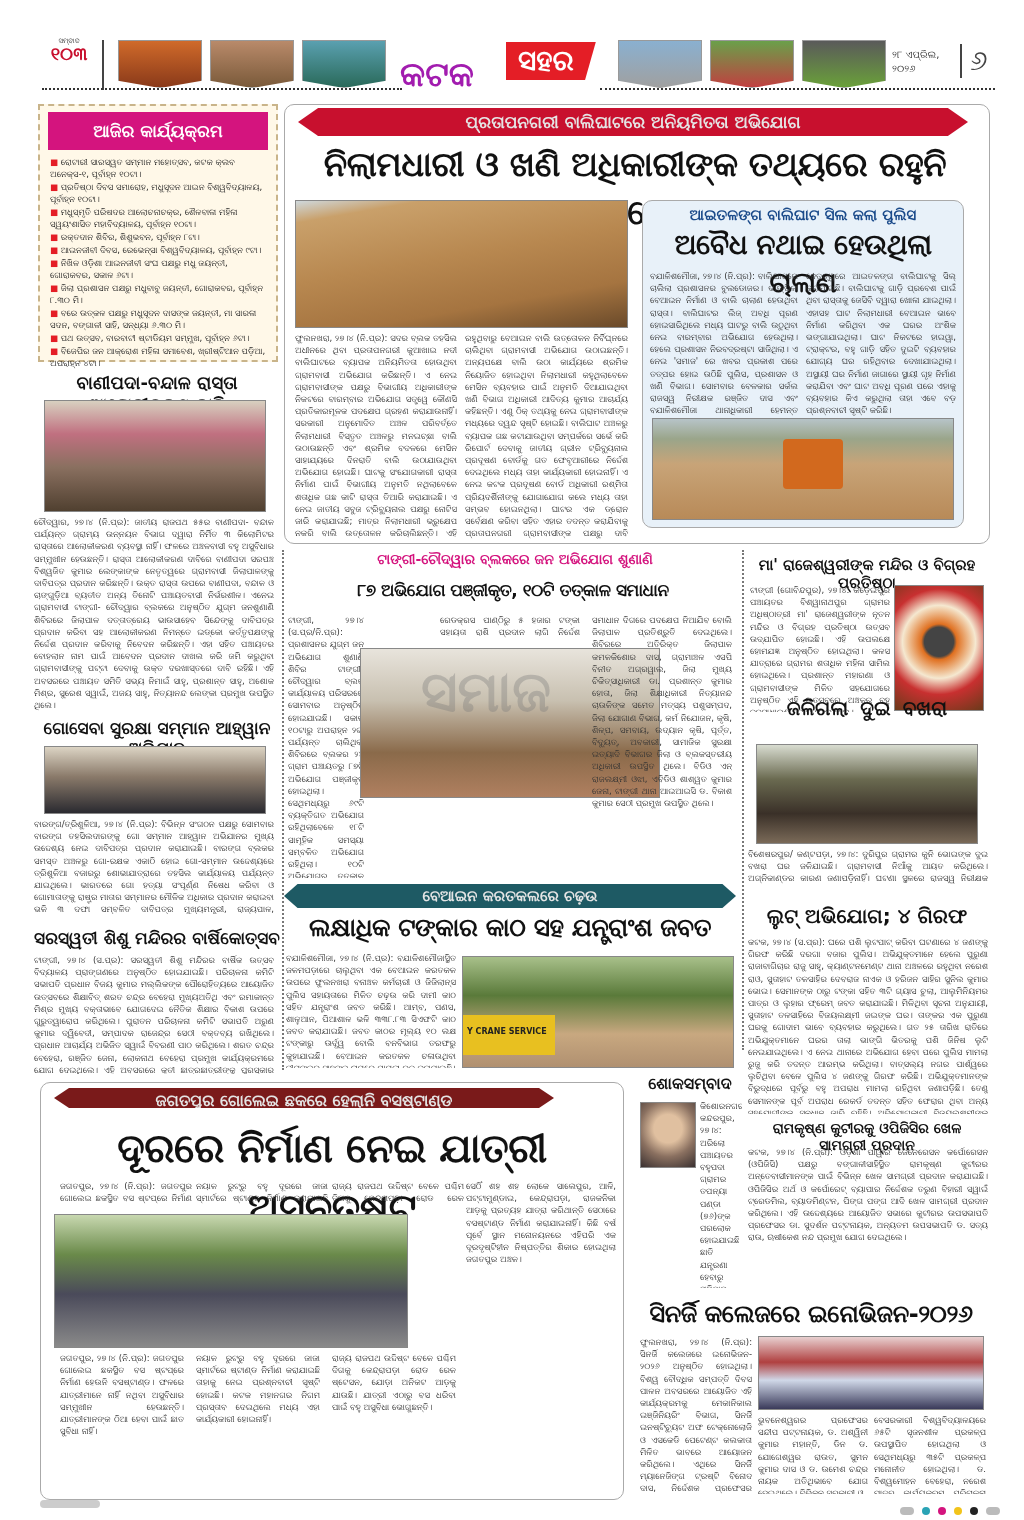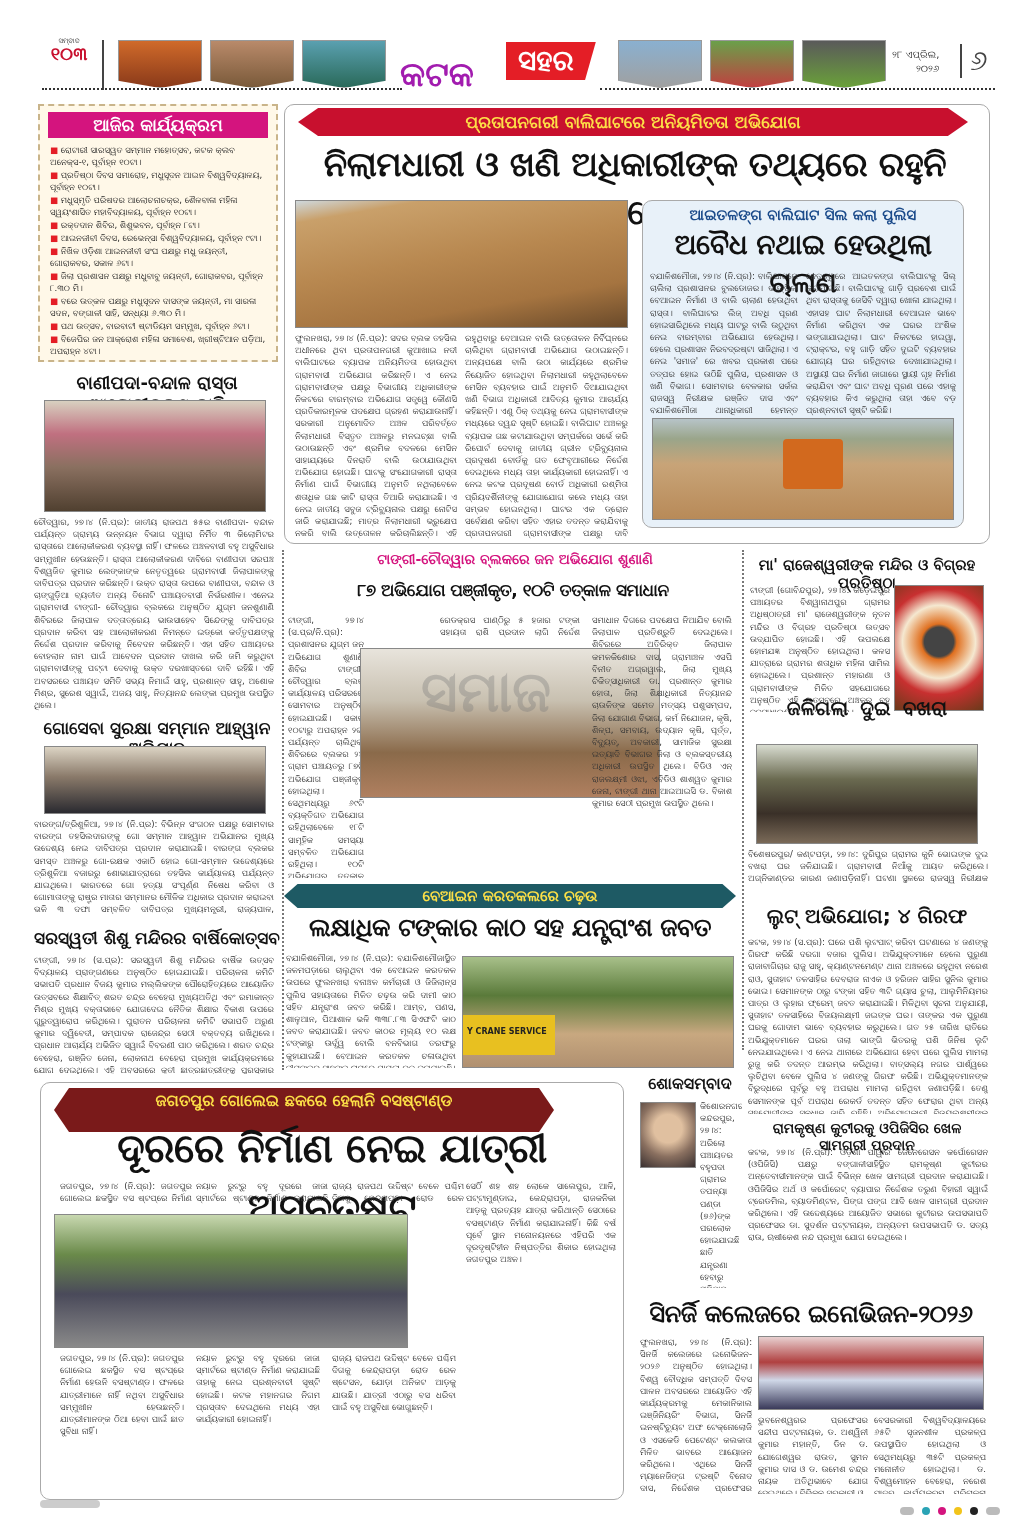--- a/index.html
+++ b/index.html
@@ -4,30 +4,30 @@
 <style>
   * { box-sizing: border-box; margin: 0; padding: 0; }
   body { width: 1024px; height: 1520px; background: #fff; font-family: "DejaVu Sans", sans-serif; color: #222; position: relative; overflow: hidden; }
   .abs { position: absolute; }
   .masthead { left: 30px; top: 30px; width: 960px; height: 68px; }
   .mast-logo { left: 14px; top: 8px; width: 50px; height: 50px; text-align: center; color: #c8102e; font-weight: bold; font-size: 18px; line-height: 1; }
   .mast-logo small { display: block; font-size: 7px; color: #333; font-weight: normal; }
   .mast-thumb { top: 10px; width: 84px; height: 48px; border: 1px solid #999; clip-path: polygon(0 0,100% 0,100% 85%,50% 100%,0 85%); }
   .mast-title { left: 370px; top: 24px; font-size: 34px; font-weight: bold; color: #a21caf; }
   .mast-section { left: 476px; top: 12px; background: #e41e26; color: #fff; font-size: 28px; font-weight: bold; padding: 2px 22px 2px 12px; clip-path: polygon(0 0,100% 0,88% 100%,0 100%); }
-  .mast-date { left: 862px; top: 18px; font-size: 10px; text-align: right; color: #333; line-height: 1.4; }
+  .mast-date { left: 862px; top: 18px; font-size: 10px; text-align: left; color: #333; line-height: 1.4; }
   .mast-page { left: 930px; top: 14px; font-size: 28px; color: #444; border-left: 2px solid #444; padding-left: 8px; }
   .dotline { top: 88px; height: 2px; border-top: 2px dotted #333; }
   .box { border: 1px solid #aaa; border-radius: 10px; }
   .kbox { left: 38px; top: 104px; width: 240px; height: 258px; background: #fff8e8; border: 2px dashed #c9b48a; }
-  .kbox-head { margin: 6px 8px; background: #d4147e; color: #fff; font-size: 17px; font-weight: bold; text-align: center; padding: 3px 0; }
+  .kbox-head { margin: 6px 8px; background: #d4147e; color: #fff; font-size: 17px; font-weight: bold; text-align: center; padding: 9px 0; }
   .kbox ul { list-style: none; padding: 0 10px; }
   .kbox li { font-size: 8.5px; line-height: 12px; margin-bottom: 1px; }
   .kbox li::before { content: "■ "; color: #e41e26; }
-  .kicker { color: #fde047; font-weight: bold; text-align: center; clip-path: polygon(3% 0,97% 0,100% 50%,97% 100%,3% 100%,0 50%); }
+  .kicker { color: #e5e5e5; font-weight: bold; text-align: center; clip-path: polygon(3% 0,97% 0,100% 50%,97% 100%,3% 100%,0 50%); }
   .headline { font-weight: bold; color: #111; text-align: center; letter-spacing: -0.5px; }
   .body-txt { font-size: 8.5px; line-height: 12.2px; color: #333; text-align: justify; overflow: hidden; }
   .photo { border: 1px solid #888; }
   .sub-head { font-weight: bold; color: #111; text-align: center; }
   .vdots { width: 0; border-left: 2px dotted #777; }
   .footer-dots { left: 900px; top: 1500px; }
   .footer-dots span { display: inline-block; width: 8px; height: 8px; border-radius: 50%; margin-right: 3px; }
 </style>
 </head>
 <body>
@@ -130,21 +130,21 @@
 <div class="abs body-txt" style="left:748px;top:936px;width:240px;height:178px;">କଟକ, ୨୭।୪ (ସ.ପ୍ର): ଘରେ ପଶି ଲୁଟପାଟ୍ କରିବା ଘଟଣାରେ ୪ ଜଣଙ୍କୁ ଗିରଫ କରିଛି ଦରଗା ବଜାର ପୁଲିସ। ଅଭିଯୁକ୍ତମାନେ ହେଲେ ପୁରୁଣା ରାଜାବାଗିଚାର ରାଜୁ ସାହୁ, କ୍ୟାଣ୍ଟନମେଣ୍ଟ ଥାନା ଅଞ୍ଚଳରେ ରହୁଥିବା ନରେଶ ରାଓ, ସୁତାହାଟ ତଳସାହିର ଦେବରାଜ ନାଏକ ଓ ହରିଜନ ସାହିର ସୁନିଲ କୁମାର ଭୋଇ। ସେମାନଙ୍କ ଠାରୁ ଟଙ୍କା ସହିତ ୩ଟି ଗ୍ୟାସ ଚୁଲା, ଆଲୁମିନିୟମର ପାତ୍ର ଓ ଲୁହାର ଫ୍ରେମ୍ ଜବତ କରାଯାଇଛି। ମିଳିଥିବା ସୂଚନା ଅନୁଯାୟୀ, ସୁତାହାଟ ତଳସାହିରେ ବିଜୟଲକ୍ଷ୍ମୀ ଜଇଙ୍କ ଘର। ତାଙ୍କର ଏକ ପୁରୁଣା ଘରକୁ ଗୋଦାମ ଭାବେ ବ୍ୟବହାର କରୁଥିଲେ। ଗତ ୨୫ ତାରିଖ ରାତିରେ ଅଭିଯୁକ୍ତମାନେ ଘରର ତାଲା ଭାଙ୍ଗି ଭିତରକୁ ପଶି ଜିନିଷ ଲୁଟି ନେଇଯାଇଥିଲେ। ଏ ନେଇ ଥାନାରେ ଅଭିଯୋଗ ହେବା ପରେ ପୁଲିସ ମାମଲା ରୁଜୁ କରି ତଦନ୍ତ ଆରମ୍ଭ କରିଥିଲା। ବାତ୍ସଲ୍ୟ ନଗର ପାର୍ଶ୍ୱରେ ଲୁଚିଥିବା ବେଳେ ପୁଲିସ ୪ ଜଣଙ୍କୁ ଗିରଫ କରିଛି। ଅଭିଯୁକ୍ତମାନଙ୍କ ବିରୁଦ୍ଧରେ ପୂର୍ବରୁ ବହୁ ଅପରାଧ ମାମଲା ରହିଥିବା ଜଣାପଡ଼ିଛି। ତେଣୁ ସେମାନଙ୍କ ପୂର୍ବ ଅପରାଧ ରେକର୍ଡ ତଦନ୍ତ ସହିତ ଫେରାର ଥିବା ଅନ୍ୟ ସହଯୋଗୀଙ୍କ ସନ୍ଧାନ ଜାରି ରହିଛି। ଅଭିଯୋଗକାରୀ ବିଜୟଲକ୍ଷ୍ମୀଙ୍କୁ ଫେରସ୍ତ ଦିଆଯାଇଥିବା ଥାନା ଅଧିକାରୀ ରାକେଶ କୁମାର ବେହେରା ସୂଚନା ଦେଇଛନ୍ତି।</div>
 
 <div class="abs sub-head" style="left:640px;top:1074px;width:100px;font-size:16px;">ଶୋକସମ୍ବାଦ</div>
 <div class="abs photo" style="left:640px;top:1102px;width:56px;height:66px;background:radial-gradient(circle at 50% 40%,#e0c0a0 0 30%,#8a7060 60%,#3a3030 100%);"></div>
 <div class="abs body-txt" style="left:638px;top:1100px;width:104px;height:188px;padding-left:62px;text-indent:0;">କିଶୋରନଗର/ କନ୍ଦରପୁର, ୨୭।୪: ଅରିଲୋ ପଞ୍ଚାୟତର ବହୁପଦା ଗ୍ରାମର ତପନ୍ୟା ପଣ୍ଡା (୭୬)ଙ୍କ ପରଲୋକ ହୋଇଯାଇଛି। ଛାତି ଯନ୍ତ୍ରଣା ହେବାରୁ ପରିବାର ଲୋକେ ତାଙ୍କୁ ଏକ ଘରୋଇ ଡାକ୍ତରଖାନାକୁ ନେଇଥିବା ବେଳେ ସେଠାରେ ଡାକ୍ତର ତାଙ୍କୁ ମୃତ ଘୋଷଣା କରିଥିଲେ। ବହୁ ମାନ୍ୟଗଣ୍ୟ ବ୍ୟକ୍ତି ତାଙ୍କ ବାସଭବନରେ ପହଞ୍ଚି ଶେଷ ଦର୍ଶନ କରିବା ସହିତ ଶ୍ରଦ୍ଧାଞ୍ଜଳି ଜଣାଇଛନ୍ତି।</div>
 
 <div class="abs sub-head" style="left:748px;top:1120px;width:238px;font-size:14px;">ରାମକୃଷ୍ଣ କୁଟୀରକୁ ଓପିଜିସିର ଖେଳ ସାମଗ୍ରୀ ପ୍ରଦାନ</div>
 <div class="abs body-txt" style="left:748px;top:1146px;width:240px;height:136px;">କଟକ, ୨୭।୪ (ନି.ପ୍ର): ଓଡ଼ିଶା ପାୱାର ଜେନେରେସନ କର୍ପୋରେସନ (ଓପିଜିସି) ପକ୍ଷରୁ ବଙ୍ଗାଳୀସାହିସ୍ଥିତ ରାମକୃଷ୍ଣ କୁଟୀରର ଅନ୍ତେବାସୀମାନଙ୍କ ପାଇଁ ବିଭିନ୍ନ ଖେଳ ସାମଗ୍ରୀ ପ୍ରଦାନ କରାଯାଇଛି। ଓପିଜିସିର ଅର୍ଥ ଓ କର୍ପୋରେଟ୍ ବ୍ୟାପାର ନିର୍ଦ୍ଦେଶକ ତରୁଣ ବିହାରୀ ସ୍ୱାଇଁ ଟ୍ରେଡମିଲ, ବ୍ୟାଡମିଣ୍ଟନ, ପିଙ୍ଗ ପଙ୍ଗ ଆଦି ଖେଳ ସାମଗ୍ରୀ ପ୍ରଦାନ କରିଥିଲେ। ଏହି ଉଦ୍ଦେଶ୍ୟରେ ଆୟୋଜିତ ସଭାରେ କୁଟୀରର ଉପସଭାପତି ପ୍ରଫେସର ଡା. ସୁଦର୍ଶନ ପଟ୍ଟନାୟକ, ଅନ୍ୟତମ ଉପସଭାପତି ଡ. ସତ୍ୟ ରାଉ, ଋଷୀକେଶ ନନ୍ଦ ପ୍ରମୁଖ ଯୋଗ ଦେଇଥିଲେ।</div>
 
 <div class="abs box" style="left:40px;top:1082px;width:584px;height:418px;"></div>
-<div class="abs kicker" style="left:54px;top:1088px;width:500px;height:44px;background:#7a1a1a;font-size:16px;line-height:26px;">ଜଗତପୁର ଗୋଲେଇ ଛକରେ ହେଲାନି ବସଷ୍ଟାଣ୍ଡ</div>
+<div class="abs kicker" style="left:54px;top:1088px;width:500px;height:20px;background:#7a1a1a;font-size:16px;line-height:26px;">ଜଗତପୁର ଗୋଲେଇ ଛକରେ ହେଲାନି ବସଷ୍ଟାଣ୍ଡ</div>
 <div class="abs headline" style="left:50px;top:1118px;width:564px;font-size:40px;line-height:60px;">ଦୂରରେ ନିର୍ମାଣ ନେଇ ଯାତ୍ରୀ ଅସନ୍ତୁଷ୍ଟ</div>
 <div class="abs body-txt" style="left:60px;top:1180px;width:132px;height:24px;">ଜଗତପୁର, ୨୭।୪ (ନି.ପ୍ର): ଜଗତପୁର ଗୋଲେଇ ଛକସ୍ଥିତ ବସ ଷ୍ଟପ୍‌ରେ ନିର୍ମାଣ ହେଉନି ବସଷ୍ଟାଣ୍ଡ। ଫଳରେ ଯାତ୍ରୀମାନେ ନାହିଁ ନଥିବା ଅସୁବିଧାର ସମ୍ମୁଖୀନ ହେଉଛନ୍ତି। ଯାତ୍ରୀମାନଙ୍କ ଠିଆ ହେବା ପାଇଁ ଛାତ ସୁବିଧା ନାହିଁ।</div>
 <div class="abs body-txt" style="left:196px;top:1180px;width:132px;height:24px;">ନୟାଳ ରୁଟ୍‌ରୁ ବହୁ ଦୂରରେ ଜାଜା ସ୍ମାର୍ଟରେ ଷ୍ଟାଣ୍ଡ ନିର୍ମାଣ କରାଯାଇଛି ତାହାକୁ ନେଇ ପ୍ରଶ୍ନବାଚୀ ସୃଷ୍ଟି ହୋଇଛି। କଟକ ମହାନଗର ନିଗମ ପ୍ରସ୍ତାବ ଦେଇଥିଲେ ମଧ୍ୟ ଏହା କାର୍ଯ୍ୟକାରୀ ହୋଇନାହିଁ।</div>
 <div class="abs body-txt" style="left:332px;top:1180px;width:132px;height:24px;">ରାଜ୍ୟ ରାଜପଥ ଉଦ୍ଦିଷ୍ଟ ବେଳେ ପଶ୍ଚିମ ଦିଗକୁ କେନ୍ଦ୍ରାପଡ଼ା ରୋଡ ରେଳ ଷ୍ଟେସନ, ଯୋଡ଼ା ଅନିକଟ ଆଡ଼କୁ ଯାଉଛି। ଯାତ୍ରୀ ଏଠାରୁ ବସ ଧରିବା ପାଇଁ ବହୁ ଅସୁବିଧା ଭୋଗୁଛନ୍ତି।</div>
 <div class="abs photo" style="left:54px;top:1214px;width:354px;height:134px;background:linear-gradient(180deg,#c8d8b0 0%,#6a8a4a 30%,#4a4a5a 60%,#8a8a8a 100%);"></div>
 <div class="abs body-txt" style="left:60px;top:1352px;width:124px;height:140px;">ଜଗତପୁର, ୨୭।୪ (ନି.ପ୍ର): ଜଗତପୁର ଗୋଲେଇ ଛକସ୍ଥିତ ବସ ଷ୍ଟପ୍‌ରେ ନିର୍ମାଣ ହେଉନି ବସଷ୍ଟାଣ୍ଡ। ଫଳରେ ଯାତ୍ରୀମାନେ ନାହିଁ ନଥିବା ଅସୁବିଧାର ସମ୍ମୁଖୀନ ହେଉଛନ୍ତି। ଯାତ୍ରୀମାନଙ୍କ ଠିଆ ହେବା ପାଇଁ ଛାତ ସୁବିଧା ନାହିଁ।</div>
 <div class="abs body-txt" style="left:196px;top:1352px;width:124px;height:140px;">ନୟାଳ ରୁଟ୍‌ରୁ ବହୁ ଦୂରରେ ଜାଜା ସ୍ମାର୍ଟରେ ଷ୍ଟାଣ୍ଡ ନିର୍ମାଣ କରାଯାଇଛି ତାହାକୁ ନେଇ ପ୍ରଶ୍ନବାଚୀ ସୃଷ୍ଟି ହୋଇଛି। କଟକ ମହାନଗର ନିଗମ ପ୍ରସ୍ତାବ ଦେଇଥିଲେ ମଧ୍ୟ ଏହା କାର୍ଯ୍ୟକାରୀ ହୋଇନାହିଁ।</div>
 <div class="abs body-txt" style="left:332px;top:1352px;width:124px;height:140px;">ରାଜ୍ୟ ରାଜପଥ ଉଦ୍ଦିଷ୍ଟ ବେଳେ ପଶ୍ଚିମ ଦିଗକୁ କେନ୍ଦ୍ରାପଡ଼ା ରୋଡ ରେଳ ଷ୍ଟେସନ, ଯୋଡ଼ା ଅନିକଟ ଆଡ଼କୁ ଯାଉଛି। ଯାତ୍ରୀ ଏଠାରୁ ବସ ଧରିବା ପାଇଁ ବହୁ ଅସୁବିଧା ଭୋଗୁଛନ୍ତି।</div>
 <div class="abs body-txt" style="left:466px;top:1180px;width:150px;height:312px;">ସେଠିଁ ଶହ ଶହ ଲୋକେ ସାଲେପୁର, ଆଳି, ପଟ୍ଟାମୁଣ୍ଡାଇ, କେନ୍ଦ୍ରାପଡ଼ା, ରାଜକନିକା ଆଡ଼କୁ ପ୍ରତ୍ୟହ ଯାତ୍ରା କରିଥାନ୍ତି ସେଠାରେ ବସଷ୍ଟାଣ୍ଡ ନିର୍ମାଣ କରାଯାଇନାହିଁ। କିଛି ବର୍ଷ ପୂର୍ବେ ସ୍ଥାନ ମନୋନୟନରେ ଏହିପରି ଏକ ଦୂରଦୃଷ୍ଟିହୀନ ନିଷ୍ପତ୍ତିର ଶିକାର ହୋଇଥିଲା ଜଗତପୁର ଅଞ୍ଚଳ।</div>
 

